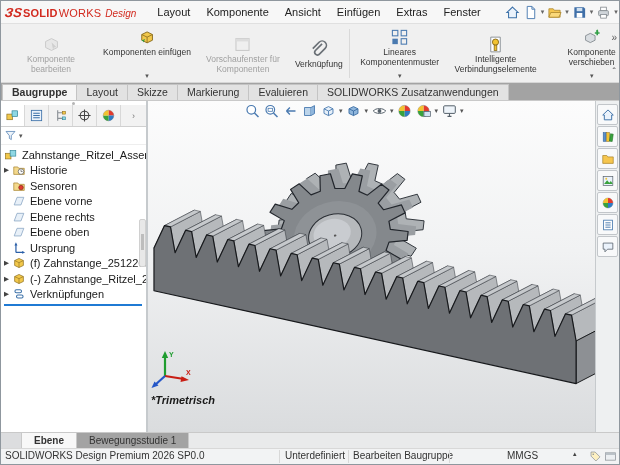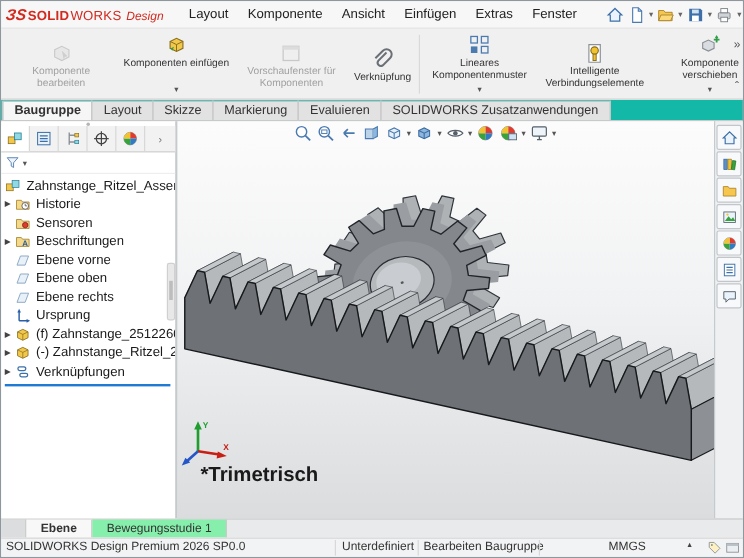--- a/index.html
+++ b/index.html
@@ -27,21 +27,21 @@
   .rbtn{display:flex;flex-direction:column;align-items:center;justify-content:center;max-width:88px;padding:2px 3px 0 3px;text-align:center;font-size:8.5px;line-height:9.5px;color:#333;flex:0 0 auto;border:1px solid transparent;border-radius:2px;}
   .rbtn.disabled{color:#a0a0a0;}
   .rbtn.disabled .ic{opacity:.4;filter:grayscale(1);}
   .rbtn .ic{width:19px;height:19px;margin-bottom:1px;}
   .rbtn .caret{font-size:7px;color:#555;margin-top:auto;padding-bottom:1px;}
   .rsep{width:1px;background:#d9d9d9;margin:4px 2px;flex:0 0 auto;}
   .ribbon-side{position:absolute;right:2px;top:0;bottom:0;display:flex;flex-direction:column;justify-content:space-between;align-items:center;padding:8px 0 4px 0;}
   .ribbon-side span{font-size:10px;color:#555;}
 
   
-  .cmdtabs{height:17px;background:#14b8a6;display:flex;align-items:flex-end;padding-left:1px;border-bottom:1px solid #c9c9c9;flex:0 0 auto;}
+  .cmdtabs{height:17px;background:#a3a3a3;display:flex;align-items:flex-end;padding-left:1px;border-bottom:1px solid #c9c9c9;flex:0 0 auto;}
   .ctab{font-size:10.5px;color:#333;padding:1px 9px 2px 9px;border:1px solid #c4c4c4;border-bottom:none;background:#e2e2e2;margin-right:-1px;white-space:nowrap;}
   .ctab.active{background:#f6f6f6;font-weight:bold;}
 
   
   .main{flex:1;display:flex;min-height:0;}
   .tree-panel{width:145px;flex:0 0 auto;background:#fff;border-right:2px solid #c6cacd;display:flex;flex-direction:column;position:relative;}
   .panel-grip{height:4px;display:flex;justify-content:center;align-items:center;}
   .panel-grip i{width:3px;height:3px;border-radius:50%;background:#b5b5b5;}
   .panel-tabs{height:21px;display:flex;border-bottom:1px solid #d0d0d0;background:#f2f2f2;}
   .ptab{width:23px;display:flex;align-items:center;justify-content:center;border-right:1px solid #d8d8d8;}
@@ -61,32 +61,32 @@
   .tree-scroll{position:absolute;right:0;top:118px;width:5px;height:46px;background:#e8e8e8;border:1px solid #d0d0d0;border-radius:2px;}
   .tree-scroll i{display:block;margin:14px auto 0;width:3px;height:16px;background:#bdbdbd;}
 
   
   .graphics{flex:1;position:relative;background:linear-gradient(180deg,#fcfcfc 0%,#f1f2f3 45%,#dadcde 100%);min-width:0;overflow:hidden;}
   .headsup{position:absolute;top:1px;left:50%;transform:translateX(-58%);display:flex;align-items:center;gap:1px;z-index:5;}
   .hbtn{display:flex;align-items:center;padding:1px;}
   .hbtn .ic{width:16px;height:16px;}
   .hcaret{font-size:7px;color:#555;margin:0 1px;}
   #model-svg{position:absolute;inset:0;width:100%;height:100%;}
-  .view-label{position:absolute;left:19px;bottom:26px;font-size:17px;font-weight:bold;color:#1a1a1a;z-index:4;}
+  .view-label{position:absolute;left:3px;bottom:26px;font-size:11px;font-weight:bold;color:#1a1a1a;z-index:4;font-style:italic;}
   .triad{position:absolute;left:2px;bottom:40px;width:42px;height:44px;z-index:4;}
 
   
   .taskpane{width:23px;flex:0 0 auto;background:#eef0f1;border-left:1px solid #c6cacd;display:flex;flex-direction:column;align-items:center;padding-top:3px;gap:1px;}
   .tbtn{width:19px;height:19px;border:1px solid #c2c6ca;background:#f8f9fa;display:flex;align-items:center;justify-content:center;border-radius:2px;}
   .tbtn .ic{width:14px;height:14px;}
 
   
   .bottomtabs{height:15px;background:#e9eaeb;border-top:1px solid #c9c9c9;display:flex;align-items:stretch;flex:0 0 auto;}
   .bt-corner{width:20px;background:#dcdddf;border-right:1px solid #c9c9c9;}
-  .btab{font-size:10px;color:#333;padding:0 12px;display:flex;align-items:center;border-right:1px solid #c9c9c9;background:#86efac;white-space:nowrap;}
+  .btab{font-size:10px;color:#333;padding:0 12px;display:flex;align-items:center;border-right:1px solid #c9c9c9;background:#a3a3a3;white-space:nowrap;}
   .btab.active{background:#f8f8f8;font-weight:bold;}
 
   
   .statusbar{height:15px;background:#f2f3f4;border-top:1px solid #d8d8d8;position:relative;font-size:10px;color:#333;flex:0 0 auto;}
   .statusbar span{position:absolute;top:1px;white-space:nowrap;}
   .sb-product{left:4px;}
   .sb-state{left:284px;}
   .sb-mode{left:352px;}
   .sb-units{left:506px;}
   .sb-units-caret{left:572px;font-size:7px;top:3px;color:#444;}
@@ -351,55 +351,45 @@
             <span class="arrow"></span>
             <span class="ic">
               <svg viewBox="0 0 16 16">
                 <path d="M2 4.5h4.6l1.2 1.6H14V13H2z" fill="#f4d98c" stroke="#a8842e" stroke-width=".8"></path>
                 <circle cx="10.3" cy="9.8" r="2.6" fill="#e23b2e" stroke="#7c1d15" stroke-width=".7"></circle>
               </svg>
             </span>
             <span class="lbl">Sensoren</span>
           </span>
           <span class="tree-row">
-            <span class="arrow">▶</span>
-            <span class="ic">
-              <svg viewBox="0 0 16 16">
-                <path d="M2 4.5h4.6l1.2 1.6H14V13H2z" fill="#f4d98c" stroke="#a8842e" stroke-width=".8"></path>
-                <text x="10.3" y="12.4" font-size="7.5" text-anchor="middle" fill="#2d5d93" font-weight="bold" font-family="Liberation Sans">A</text>
-              </svg>
-            </span>
-            <span class="lbl">Beschriftungen</span>
-          </span>
-          <span class="tree-row">
             <span class="arrow"></span>
             <span class="ic">
               <svg viewBox="0 0 16 16">
                 <path d="M2.5 12.5 5.8 3.8h7.7l-3.3 8.7z" fill="#e8f0f8" stroke="#8aa6c4" stroke-width=".9"></path>
               </svg>
             </span>
             <span class="lbl">Ebene vorne</span>
           </span>
           <span class="tree-row">
             <span class="arrow"></span>
             <span class="ic">
               <svg viewBox="0 0 16 16">
                 <path d="M2.5 12.5 5.8 3.8h7.7l-3.3 8.7z" fill="#e8f0f8" stroke="#8aa6c4" stroke-width=".9"></path>
               </svg>
             </span>
+            <span class="lbl">Ebene rechts</span>
+          </span>
+          <span class="tree-row">
+            <span class="arrow"></span>
+            <span class="ic">
+              <svg viewBox="0 0 16 16">
+                <path d="M2.5 12.5 5.8 3.8h7.7l-3.3 8.7z" fill="#e8f0f8" stroke="#8aa6c4" stroke-width=".9"></path>
+              </svg>
+            </span>
             <span class="lbl">Ebene oben</span>
-          </span>
-          <span class="tree-row">
-            <span class="arrow"></span>
-            <span class="ic">
-              <svg viewBox="0 0 16 16">
-                <path d="M2.5 12.5 5.8 3.8h7.7l-3.3 8.7z" fill="#e8f0f8" stroke="#8aa6c4" stroke-width=".9"></path>
-              </svg>
-            </span>
-            <span class="lbl">Ebene rechts</span>
           </span>
           <span class="tree-row">
             <span class="arrow"></span>
             <span class="ic">
               <svg viewBox="0 0 16 16">
                 <path d="M4.5 13V4.5M4.5 13H13" stroke="#2a5fa8" stroke-width="1.4" fill="none"></path>
                 <path d="M4.5 1.5 2.8 5h3.4z" fill="#2a5fa8"></path>
                 <path d="M15 13l-3.4-1.7v3.4z" fill="#2a5fa8"></path>
               </svg>
             </span>

